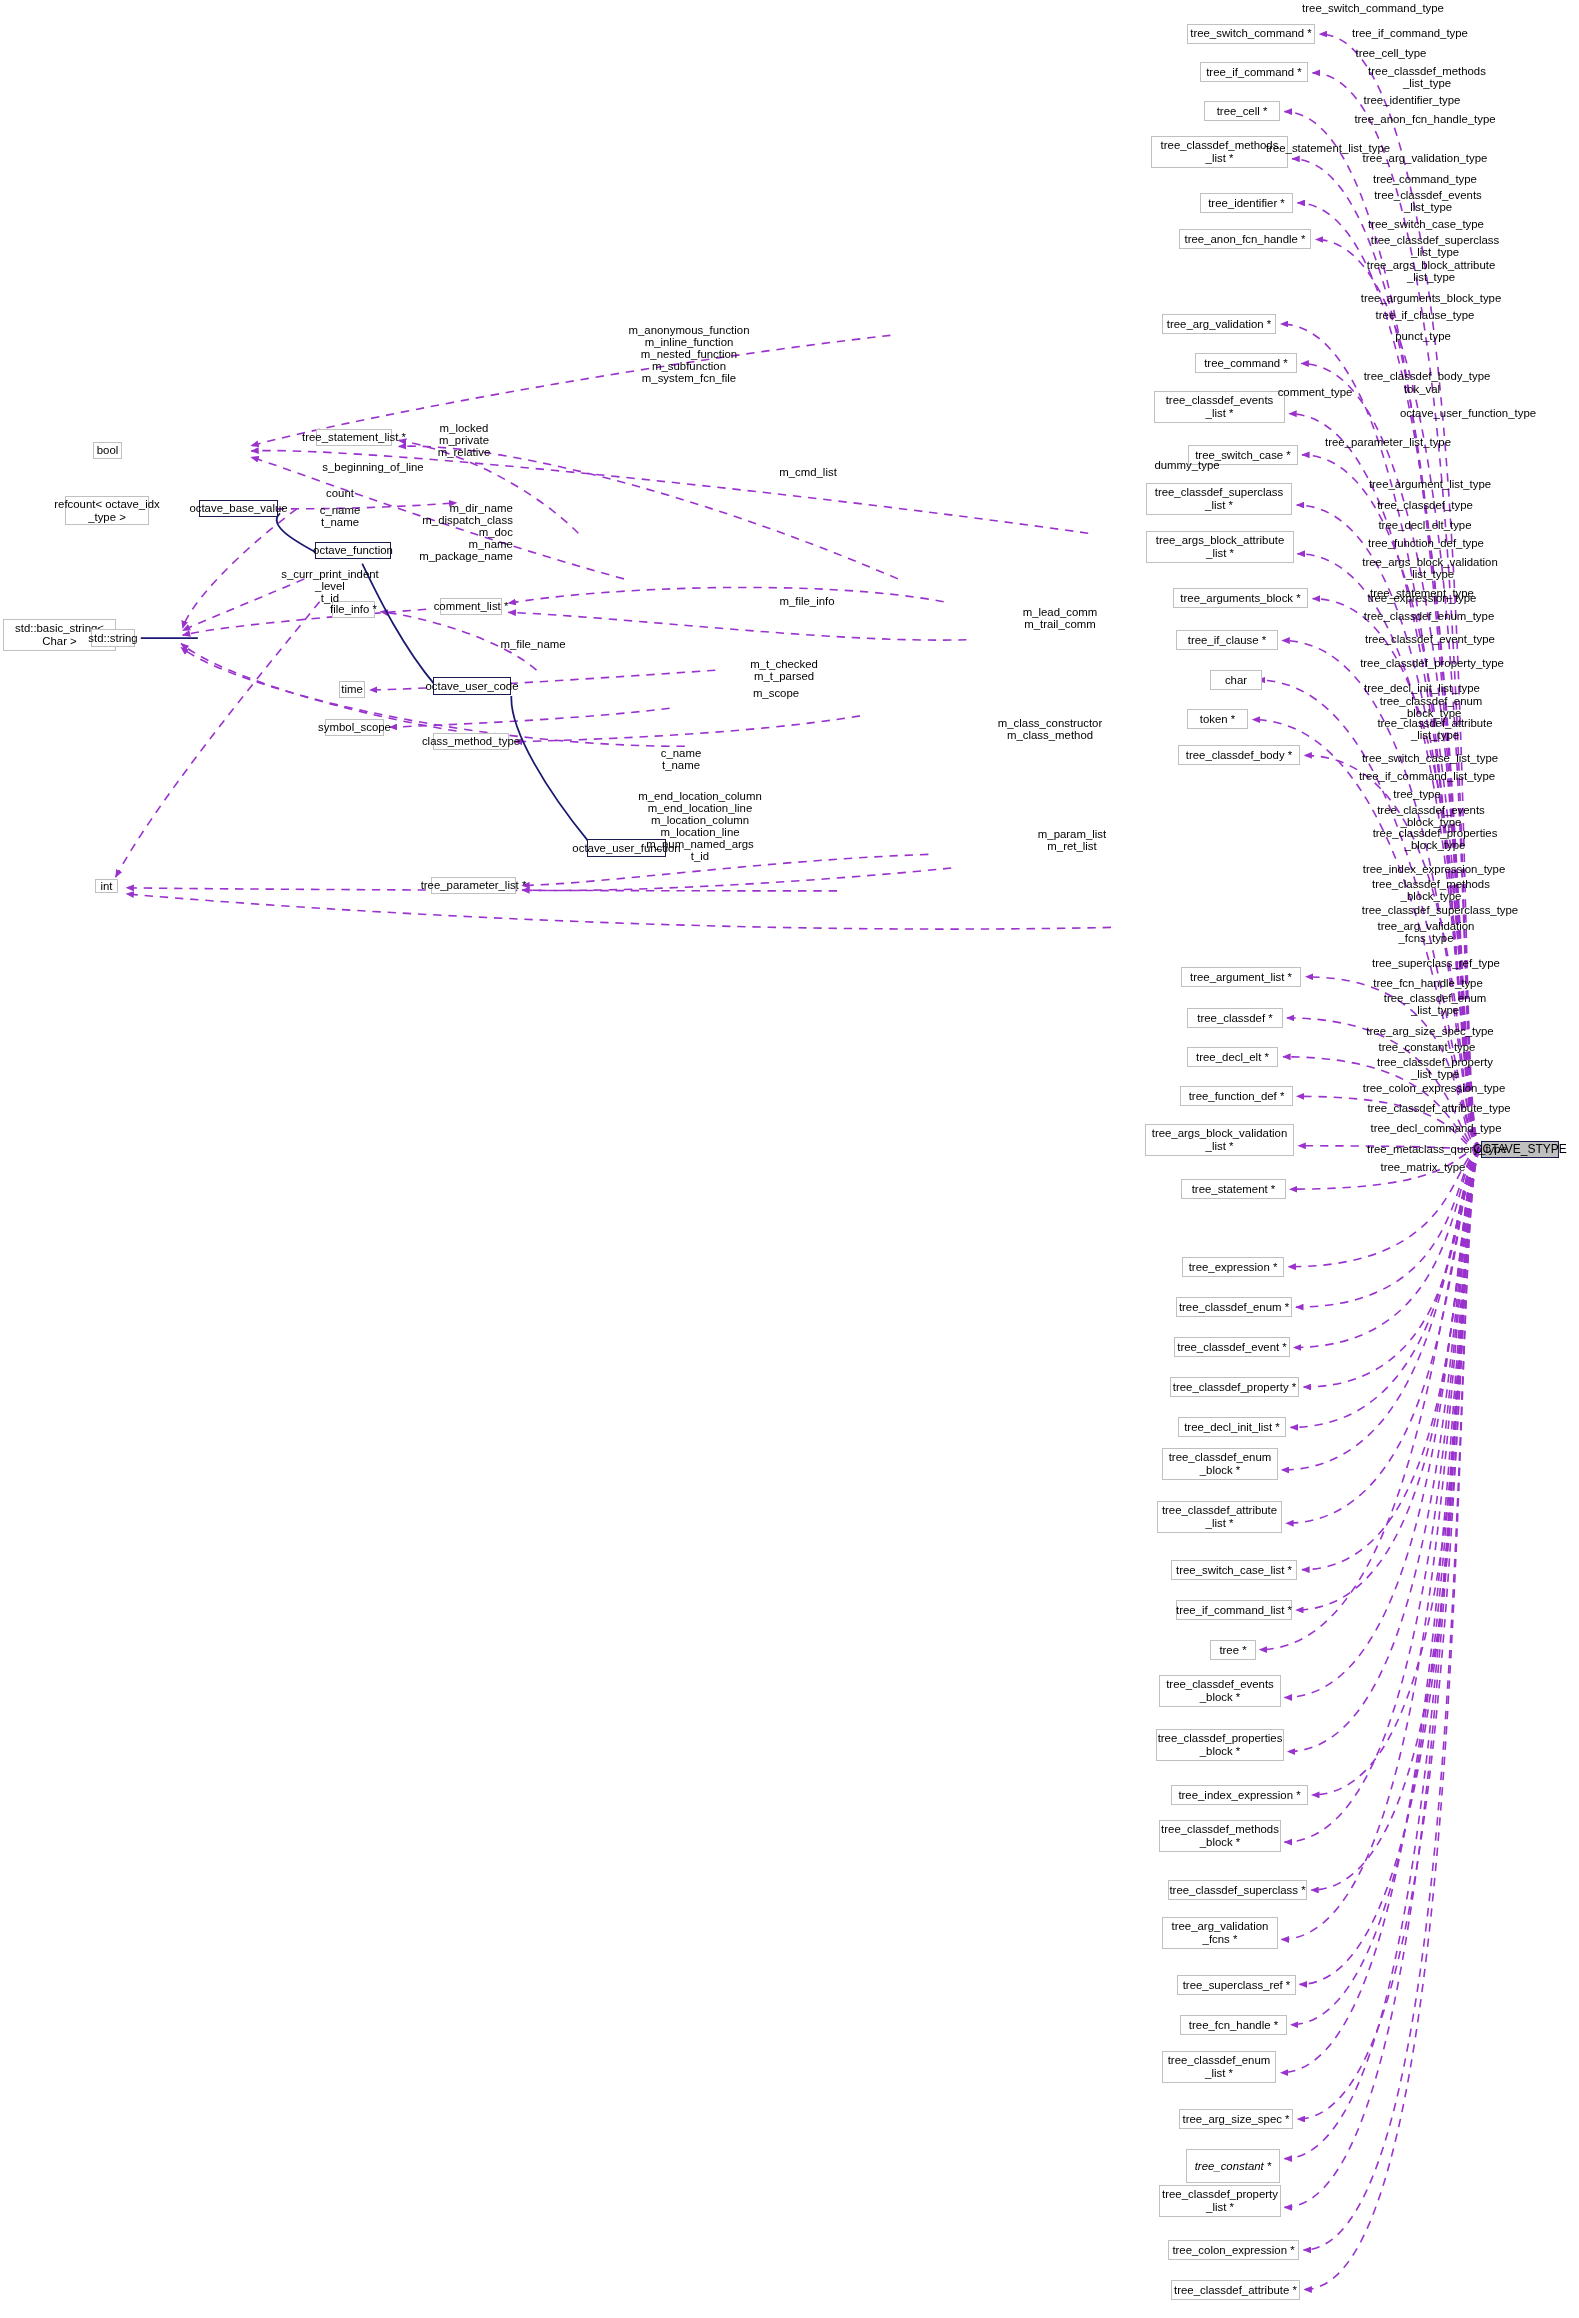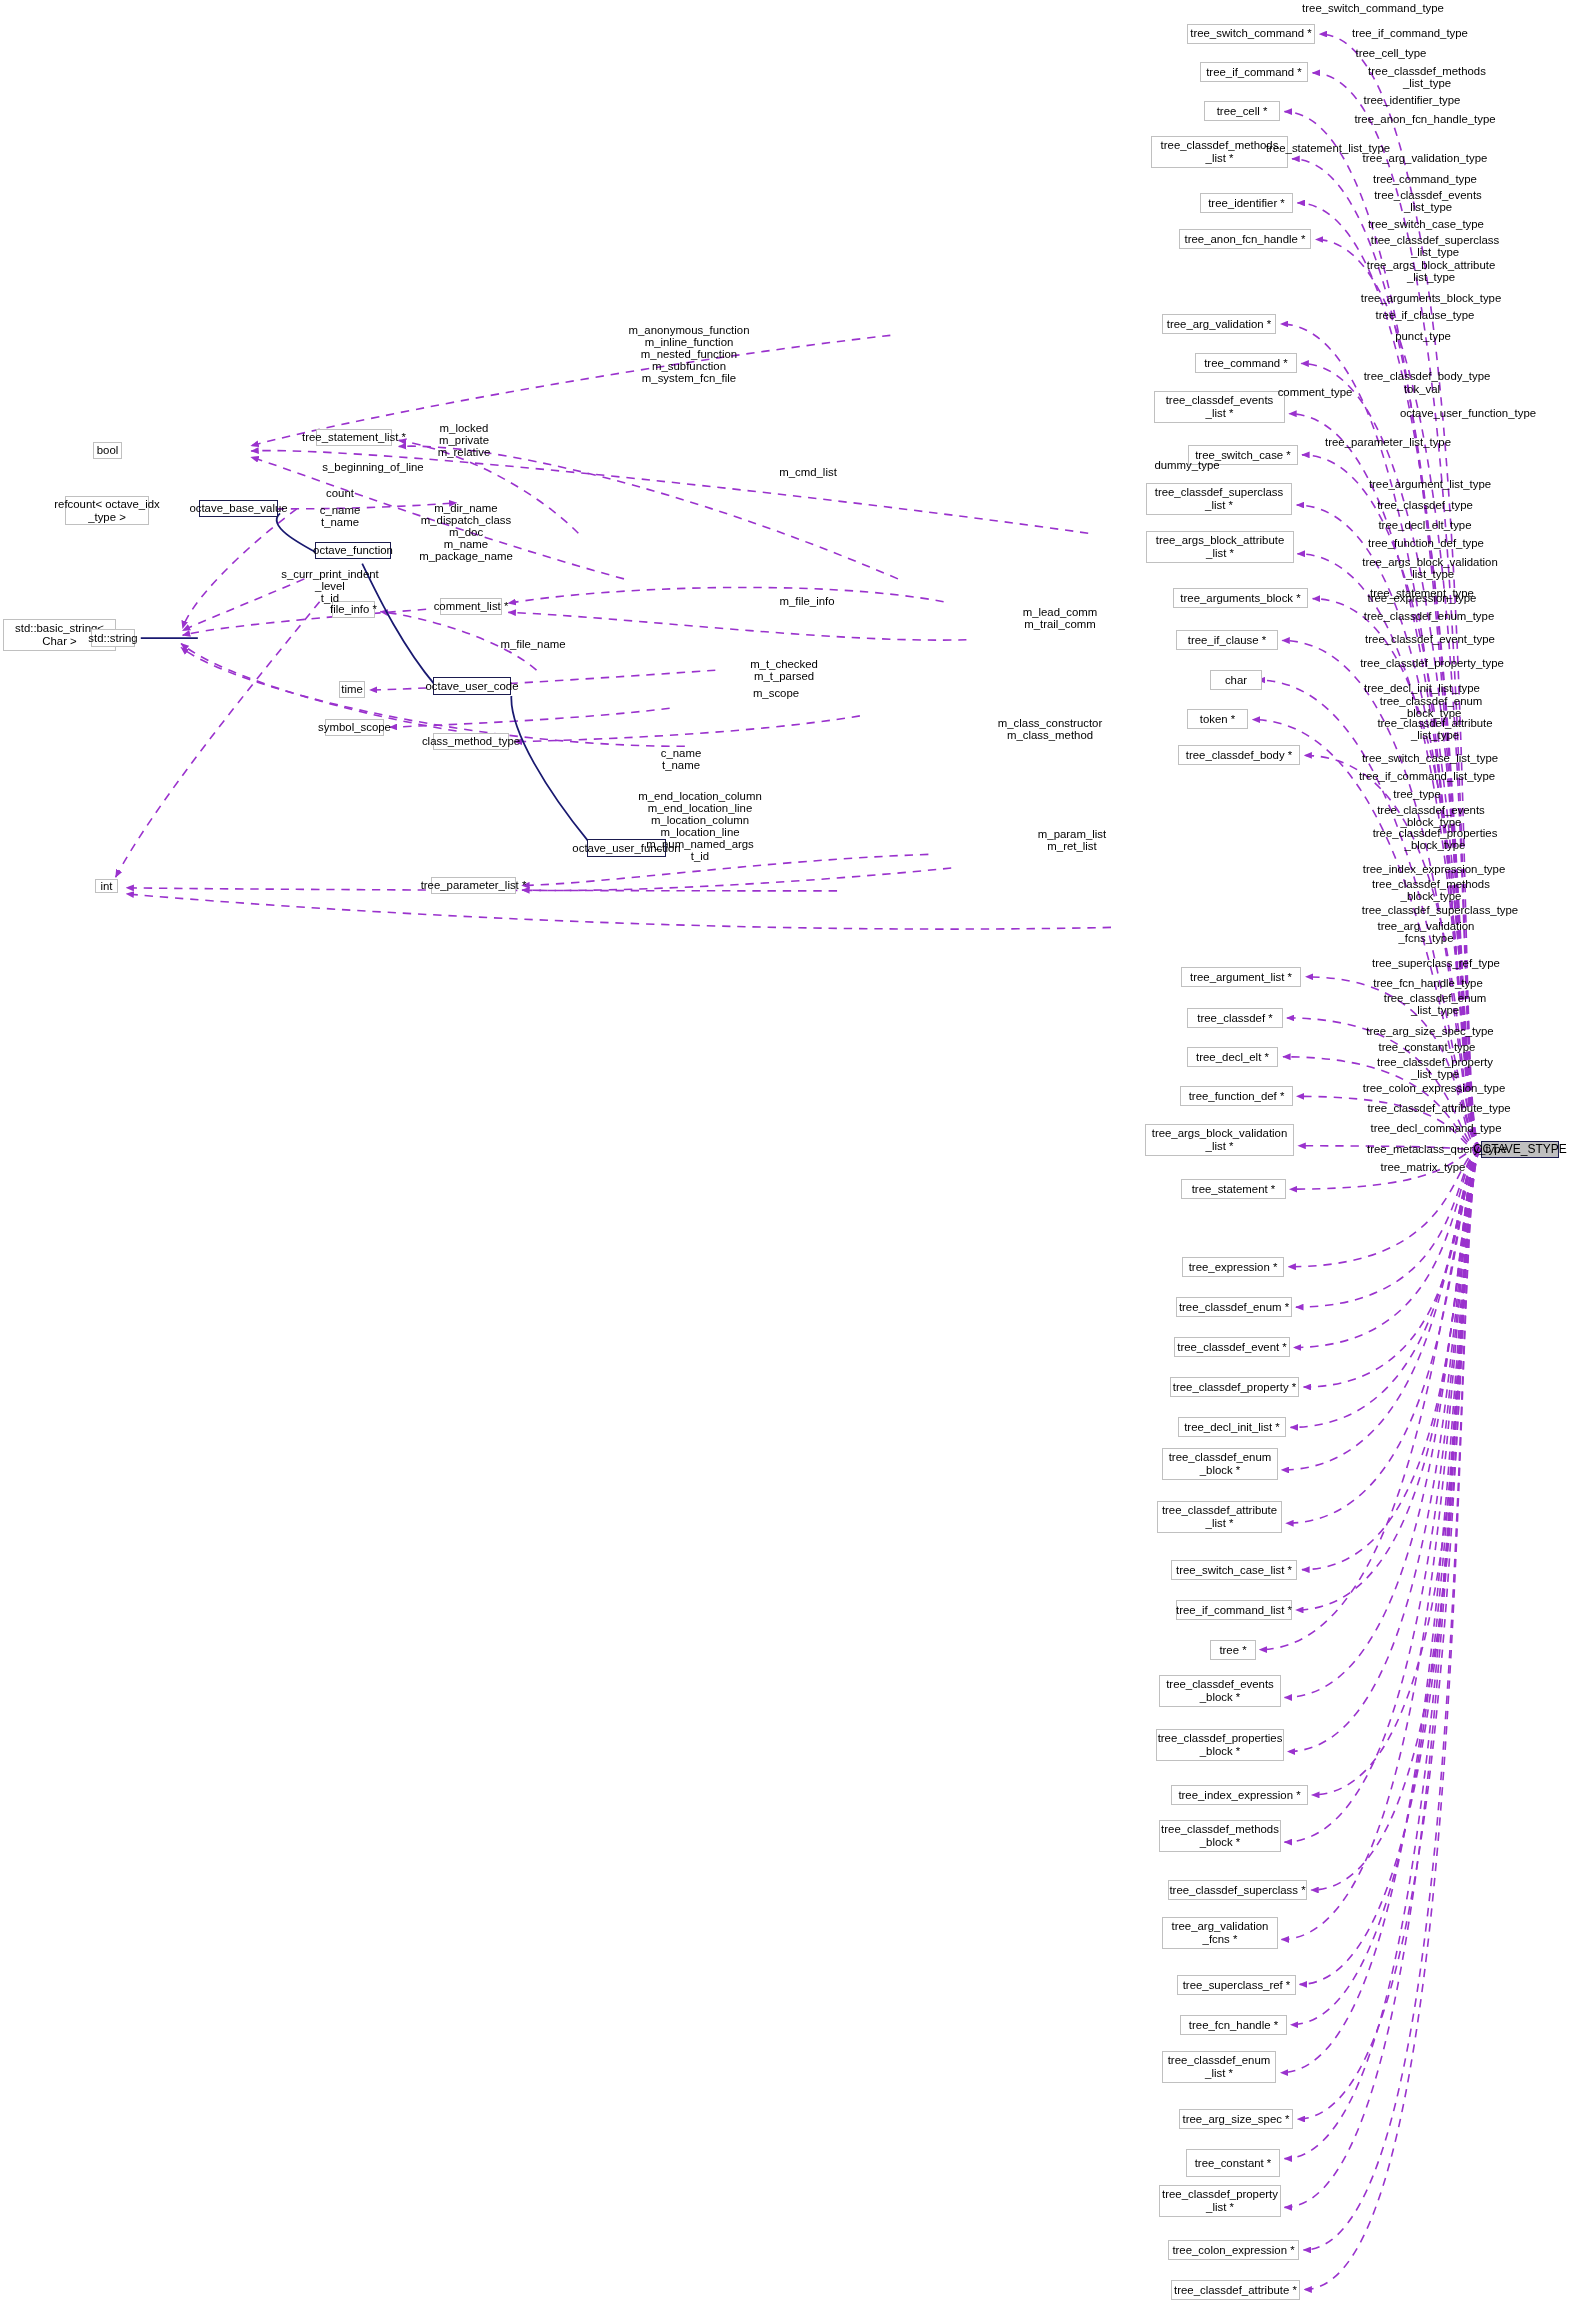--- a/index.html
+++ b/index.html
@@ -182,21 +182,21 @@
     <div class="node" style="left: 1159px; top: 1820px; width: 122px; height: 32px;">tree_classdef_methods
 _block *</div>
     <div class="node" style="left: 1168px; top: 1880px; width: 139px; height: 20px;">tree_classdef_superclass *</div>
     <div class="node" style="left: 1162px; top: 1917px; width: 116px; height: 32px;">tree_arg_validation
 _fcns *</div>
     <div class="node" style="left: 1177px; top: 1975px; width: 119px; height: 20px;">tree_superclass_ref *</div>
     <div class="node" style="left: 1180px; top: 2015px; width: 107px; height: 20px;">tree_fcn_handle *</div>
     <div class="node" style="left: 1162px; top: 2051px; width: 114px; height: 32px;">tree_classdef_enum
 _list *</div>
     <div class="node" style="left: 1179px; top: 2109px; width: 114px; height: 20px;">tree_arg_size_spec *</div>
-    <div class="node" style="left: 1186px; top: 2149px; width: 94px; height: 28px;">tree_constant *</div>
+    <div class="node" style="left: 1186px; top: 2149px; width: 94px; height: 34px; font-style: italic;">tree_constant *</div>
     <div class="node" style="left: 1159px; top: 2185px; width: 122px; height: 32px;">tree_classdef_property
 _list *</div>
     <div class="node" style="left: 1168px; top: 2240px; width: 131px; height: 20px;">tree_colon_expression *</div>
     <div class="node" style="left: 1171px; top: 2280px; width: 129px; height: 20px;">tree_classdef_attribute *</div>
     <div class="elabel" style="left: 1363px; top: 1.5px; padding-left: 20px;">tree_switch_command_type</div>
     <div class="elabel" style="left: 1410px; top: 27px;">tree_if_command_type</div>
     <div class="elabel" style="left: 1391px; top: 47px;">tree_cell_type</div>
     <div class="elabel" style="left: 1427px; top: 65px;">tree_classdef_methods
 _list_type</div>
     <div class="elabel" style="left: 1412px; top: 94px;">tree_identifier_type</div>
@@ -285,21 +285,21 @@
 m_nested_function
 m_subfunction
 m_system_fcn_file</div>
     <div class="elabel" style="left: 464px; top: 422px;">m_locked
 m_private
 m_relative</div>
     <div class="elabel" style="left: 373px; top: 461px;">s_beginning_of_line</div>
     <div class="elabel" style="left: 340px; top: 487px;">count</div>
     <div class="elabel" style="left: 340px; top: 504px;">c_name
 t_name</div>
-    <div class="elabel" style="left: 466px; top: 502px;">m_dir_name
+    <div class="elabel" style="left: 466px; top: 502px; text-align: right;">m_dir_name
 m_dispatch_class
 m_doc
 m_name
 m_package_name</div>
     <div class="elabel" style="left: 330px; top: 568px;">s_curr_print_indent
 _level
 t_id</div>
     <div class="elabel" style="left: 808px; top: 466px;">m_cmd_list</div>
     <div class="elabel" style="left: 807px; top: 595px;">m_file_info</div>
     <div class="elabel" style="left: 533px; top: 638px;">m_file_name</div>

